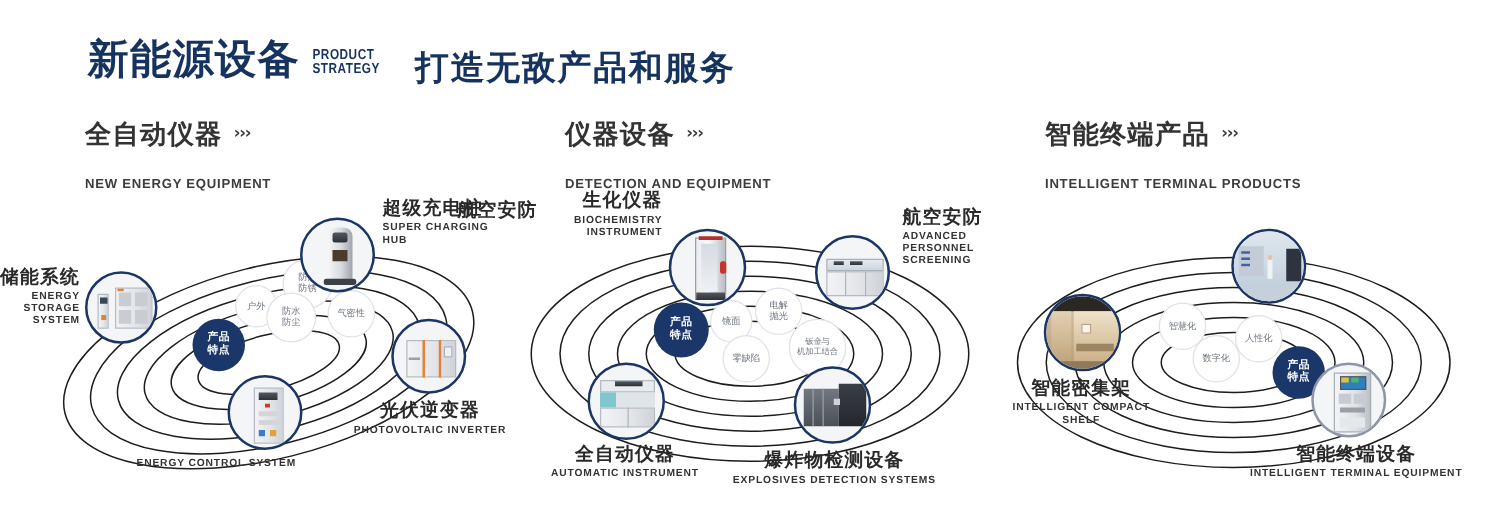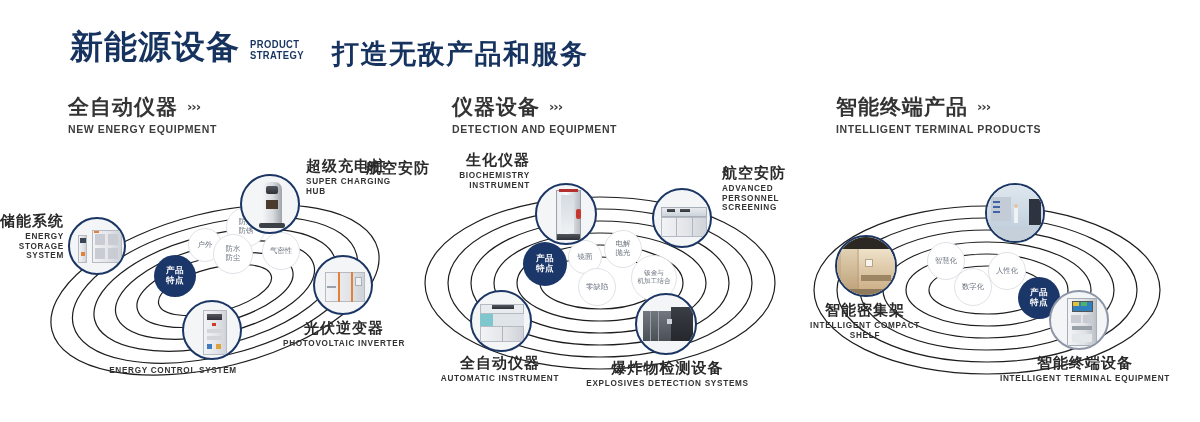--- a/index.html
+++ b/index.html
@@ -33,21 +33,21 @@
 
   
   .sec-head { position: absolute; }
   .sec-cn {
     font-size: 21px; font-weight: bold; color: #333333; letter-spacing: 1px;
     line-height: 1.1; display: flex; align-items: center;
     font-family: "DejaVu Sans", "Liberation Sans", sans-serif;
   }
   .arrows { margin-left: 9px; color: #3a3a3a; font-size: 13px; letter-spacing: -1px; font-weight: bold; }
   .sec-en {
-    margin-top: 4px; font-size: 10.5px; color: #3d3d3d; font-weight: bold;
+    margin-top: 22px; font-size: 10.5px; color: #3d3d3d; font-weight: bold;
     letter-spacing: 0.6px; font-family: "Liberation Sans", sans-serif;
   }
 
   
   .group { position: absolute; top: 150px; width: 400px; height: 272px; }
   .group svg { position: absolute; left: 0; top: 0; }
 
   
   .node { position: absolute; border-radius: 50%; overflow: hidden;
           border: 2.5px solid #1b3664; background: #f4f5f7; }

